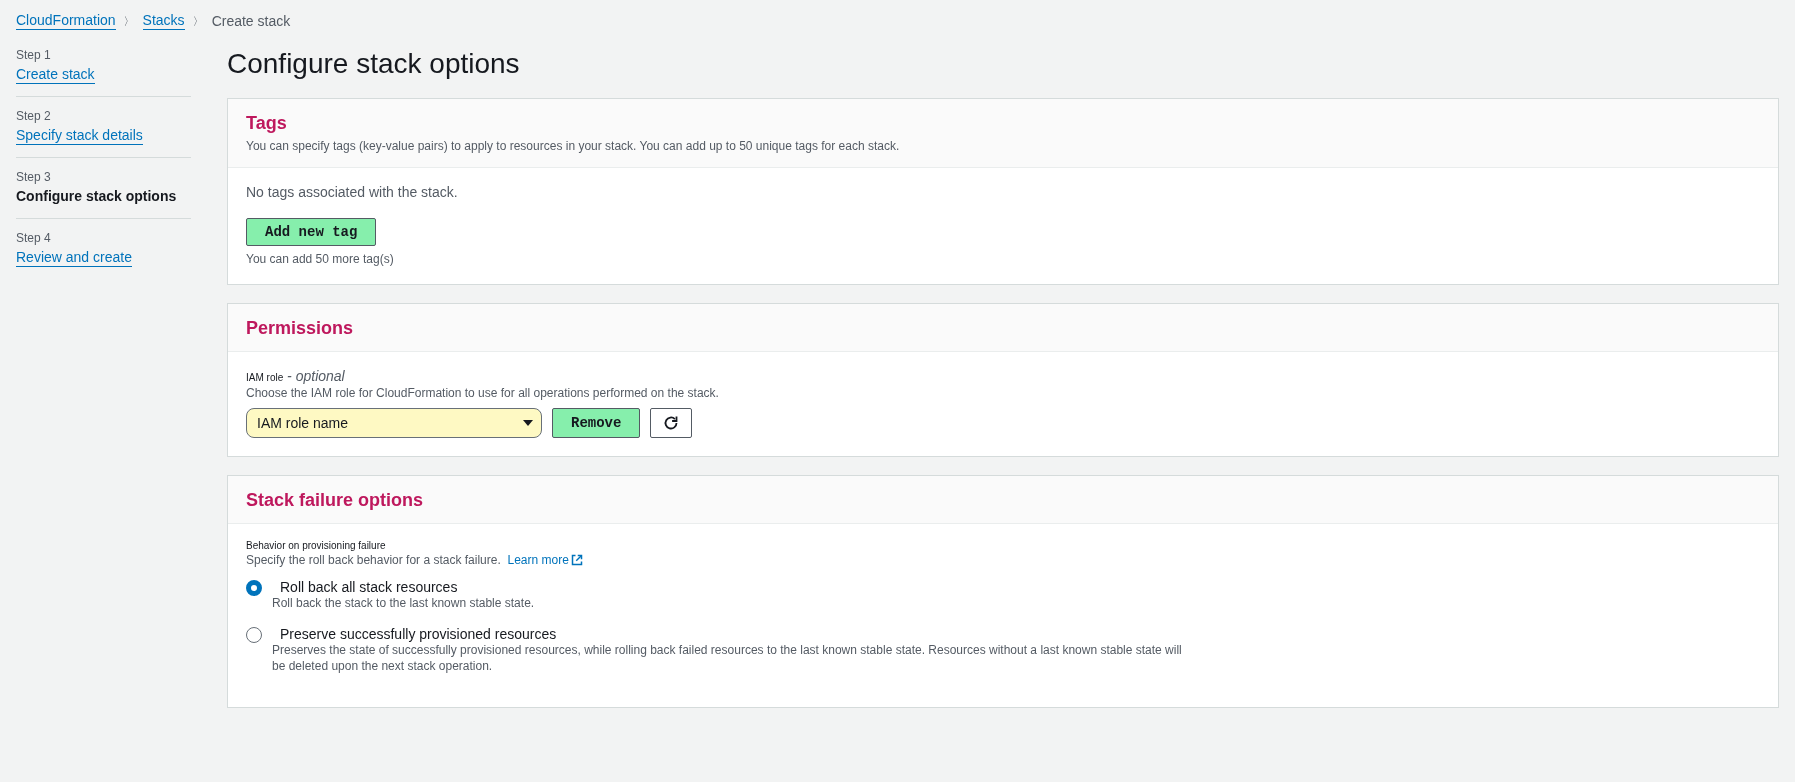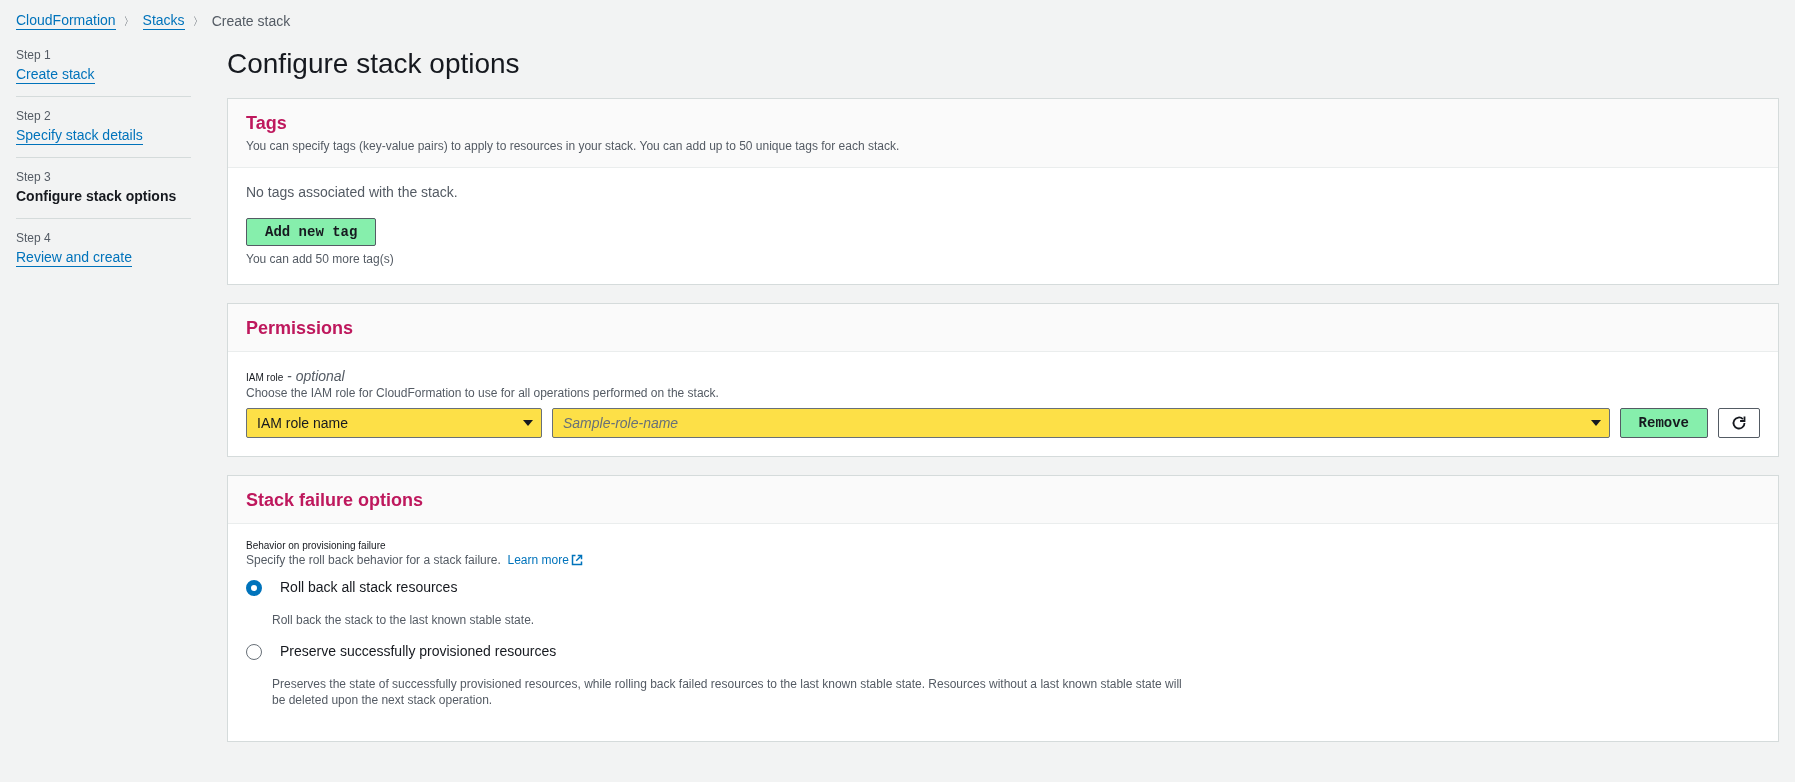--- a/index.html
+++ b/index.html
@@ -67,22 +67,22 @@
   .hint { font-size: 12px; color: #545b64; margin-top: 6px; }
 
   .field-label { font-size: 10px; font-weight: 400; color: #16191f; }
   .field-suffix { font-style: italic; color: #545b64; }
   .field-desc { font-size: 12px; color: #545b64; margin-top: 2px; margin-bottom: 8px; }
 
   .iam-row { display: flex; gap: 10px; align-items: stretch; }
   .select {
     position: relative;
     border: 1px solid #687078;
-    border-radius: 2px;
-    background: #fde047;
+    border-radius: 8px;
+    background: #fef9c3;
     height: 30px;
     display: flex;
     align-items: center;
     padding: 0 30px 0 10px;
     font-size: 14px;
     cursor: pointer;
   }
   .select .caret {
     position: absolute; right: 8px; top: 50%; transform: translateY(-50%);
     width: 0; height: 0; border-left: 5px solid transparent; border-right: 5px solid transparent;
@@ -108,21 +108,21 @@
 
   .radio-group { margin-top: 10px; }
   .radio-opt { display: flex; align-items: flex-start; gap: 10px; margin-bottom: 14px; }
   .radio-dot {
     width: 16px; height: 16px; border-radius: 50%;
     border: 1px solid #687078; flex-shrink: 0; margin-top: 1px;
     position: relative; background: #fff;
   }
   .radio-dot.checked { border: 5px solid #0073bb; }
   .radio-label { font-weight: 400; font-size: 14px; color: #16191f; margin-left: 8px; }
-  .radio-desc { font-size: 12px; color: #545b64; margin-top: 17px; line-height: 1.4; max-width: 920px; }
+  .radio-desc { font-size: 12px; color: #545b64; margin-top: 0; line-height: 1.4; max-width: 920px; }
 </style>
 </head>
 <body>
 
 <div class="page">
 
   <nav class="breadcrumb">
     <a href="#">CloudFormation</a>
     <span class="sep">〉</span>
     <a href="#">Stacks</a>
@@ -171,24 +171,20 @@
           <div class="panel-title">Permissions</div>
         </div>
         <div class="panel-body">
           <div>
             <span class="field-label">IAM role</span><span class="field-suffix"> - optional</span>
           </div>
           <div class="field-desc">Choose the IAM role for CloudFormation to use for all operations performed on the stack.</div>
           <div class="iam-row">
             <div class="select w1">
               <span>IAM role name</span>
-              <span class="caret"></span>
-            </div>
-            <div class="select w2">
-              <span>Sample-role-name</span>
               <span class="caret"></span>
             </div>
             <button class="remove-btn">Remove</button>
             <div class="icon-btn">
               <svg width="16" height="16" viewBox="0 0 16 16" fill="none" stroke="#16191f" stroke-width="1.8">
                 <path d="M13.5 8a5.5 5.5 0 1 1-1.6-3.9"></path>
                 <path d="M13.5 2.5v3.5H10" stroke-linecap="square"></path>
               </svg>
             </div>
           </div>

